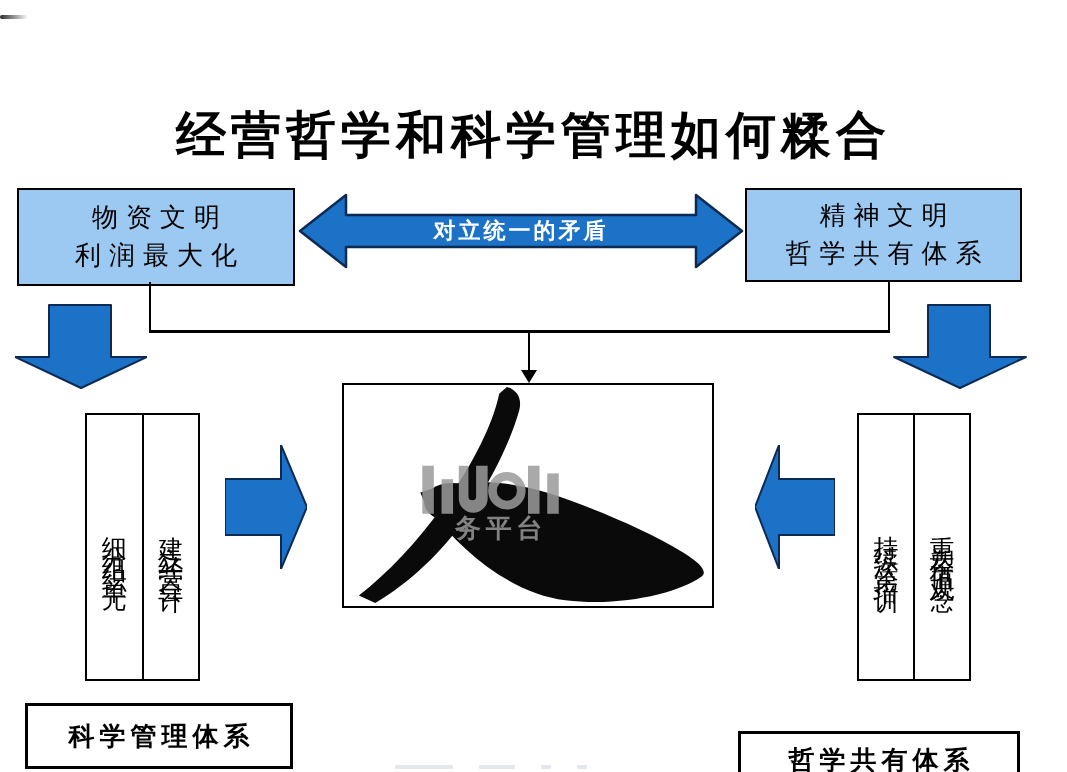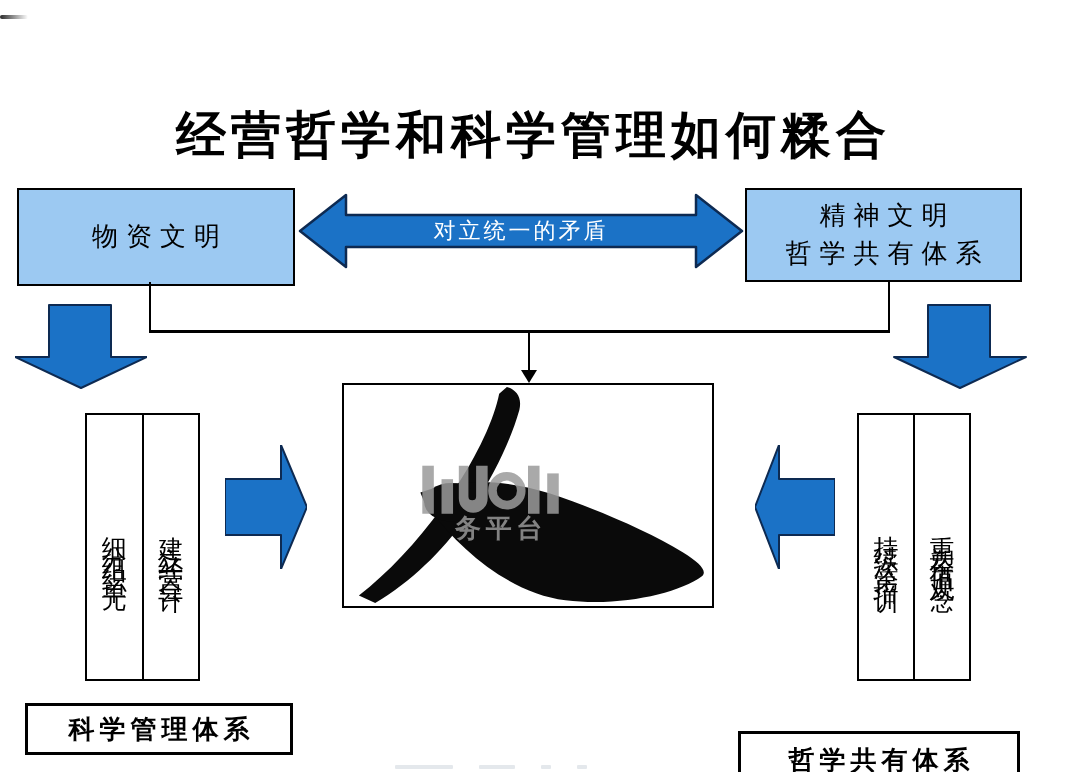--- a/index.html
+++ b/index.html
@@ -26,21 +26,21 @@
     display:flex;flex-direction:column;justify-content:center;align-items:center;
     font-size:26px;color:#000;
     line-height:38px;letter-spacing:8px;
     text-indent:8px;
   }
   .box-material{left:17px;top:188px;width:278px;height:98px;}
   .box-spirit{left:745px;top:188px;width:277px;height:94px;text-align:center;}
 
   .dblarrow-label{
     left:298px;top:217px;width:446px;height:28px;
-    text-align:center;color:#ffffff;font-weight:normal;
+    text-align:center;color:#ffffff;font-weight:bold;
     font-size:22px;letter-spacing:3px;line-height:28px;
     font-family:"Liberation Sans","DejaVu Sans",sans-serif;
   }
 
   .line{background:#000;}
 
   .img-frame{
     left:342px;top:383px;width:372px;height:225px;
     border:2px solid #000;box-sizing:border-box;background:#fff;
   }
@@ -59,21 +59,21 @@
     writing-mode:vertical-rl;text-orientation:upright;
     font-size:25px;letter-spacing:0.42em;color:#000;
   }
 
   .bottombox{
     border:3px solid #000;box-sizing:border-box;background:#fff;
     display:flex;justify-content:center;align-items:center;
     font-size:26px;font-weight:bold;letter-spacing:5px;color:#000;
     text-indent:5px;
   }
-  .box-science{left:25px;top:703px;width:268px;height:52px;}
+  .box-science{left:25px;top:703px;width:268px;height:66px;}
   .box-philosophy{left:738px;top:703px;width:282px;height:58px;margin-top:28px;}
 
   .down-arrowhead{
     width:0;height:0;
     border-left:8px solid transparent;
     border-right:8px solid transparent;
     border-top:13px solid #000;
   }
 
   .corner-dash{
@@ -94,20 +94,21 @@
 <body>
 
 <div class="slide">
 
   <div class="abs corner-dash"></div>
 
   <div class="abs title">经营哲学和科学管理如何糅合</div>
 
   <div class="abs topbox box-material">
     <div>物资文明</div>
+    <div>利润最大化</div>
   </div>
 
   <div class="abs topbox box-spirit">
     <div>精神文明</div>
     <div>哲学共有体系</div>
   </div>
 
   <svg class="abs" style="left:298px;top:193px;" width="446" height="76" viewBox="0 0 446 76">
     <polygon points="2,38 48,2 48,22 398,22 398,2 444,38 398,74 398,54 48,54 48,74" fill="#1B72C6" stroke="#0D2A52" stroke-width="2.5" stroke-linejoin="round"></polygon>
   </svg>

